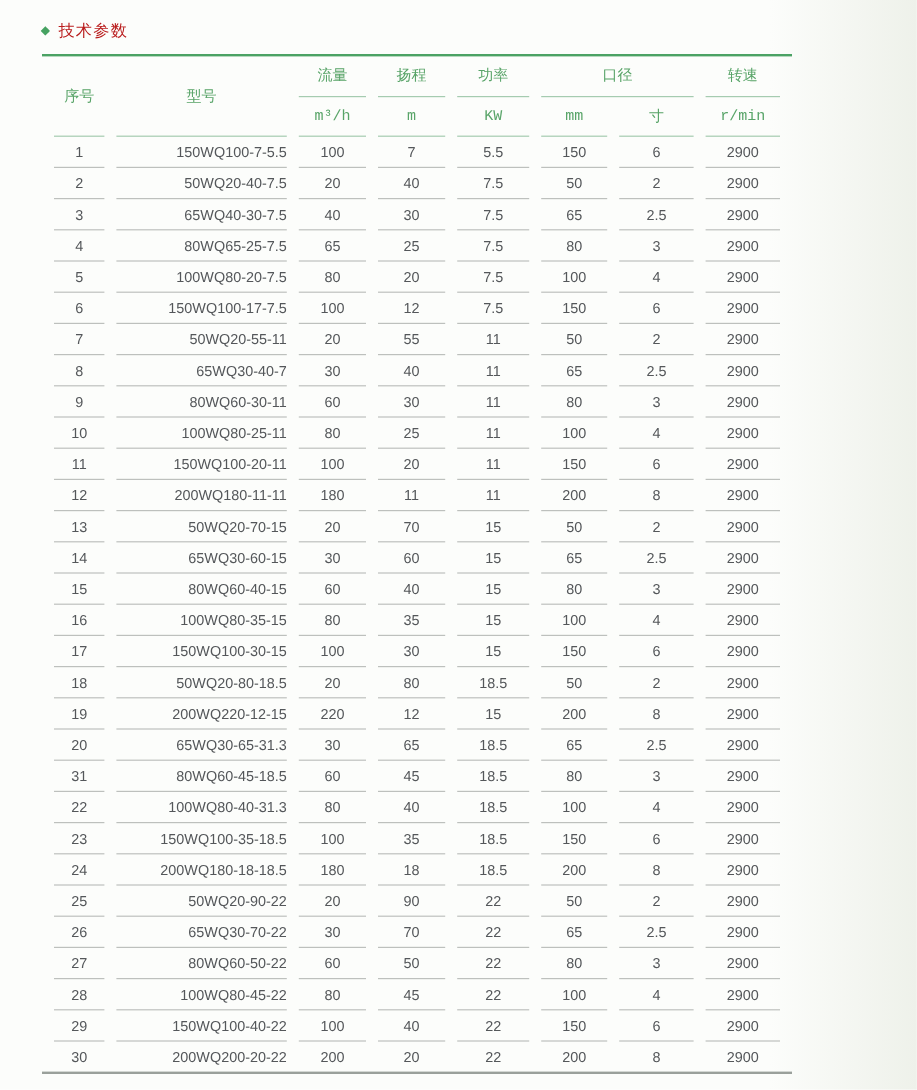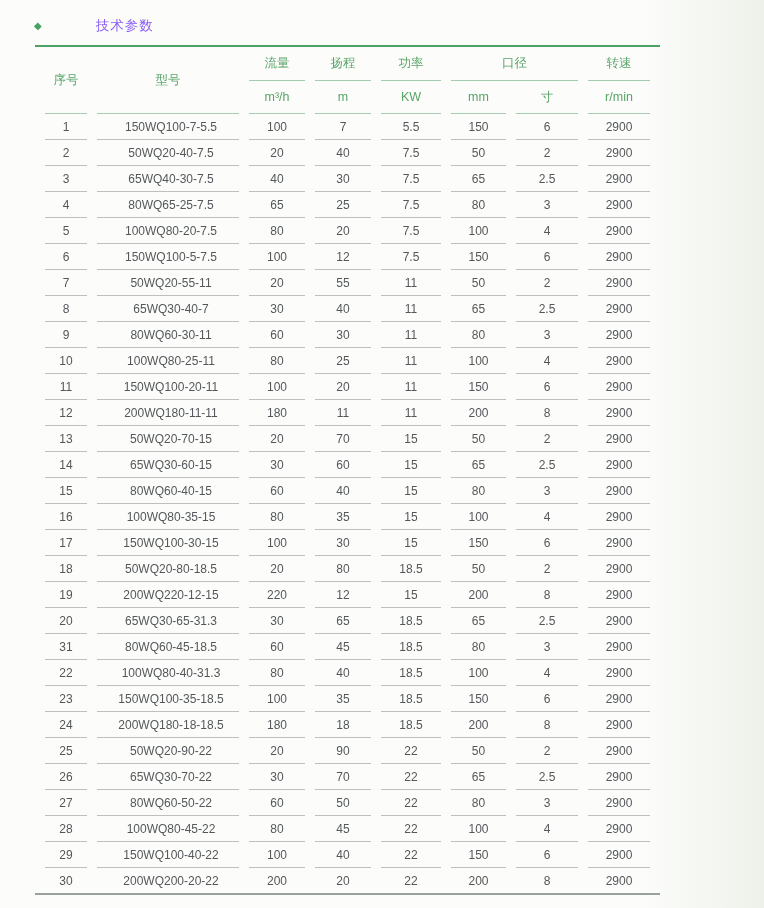--- a/index.html
+++ b/index.html
@@ -24,24 +24,23 @@
     gap: 7px;
     padding: 14px 0 0 34px;
     height: 24px;
   }
   .section-title .diamond {
     color: #46a261;
     font-size: 10px;
     line-height: 1;
   }
   .section-title .title-text {
-    color: #8b5cf6;
+    color: #b91c1c;
     font-size: 13.5px;
     letter-spacing: 1px;
-    margin-left: 47px;
   }
   .table-wrap {
     margin: 7px 0 0 35px;
     width: 625px;
     border-top: 2.5px solid #4ba264;
     border-bottom: 2px solid #9aa09b;
     box-sizing: border-box;
   }
   table {
     width: 100%;
@@ -49,37 +48,38 @@
     border-spacing: 10px 0;
     table-layout: fixed;
   }
   thead th {
     color: #58a468;
     font-weight: normal;
     font-size: 12.5px;
     text-align: center;
     vertical-align: middle;
     padding: 0;
+    font-family: Liberation Mono, monospace;
   }
   thead tr.h1 { height: 34px; }
   thead tr.h2 { height: 33px; }
   thead th { border-bottom: 1px solid #a5cbb0; }
   tbody td {
     height: 25px;
     color: #54575a;
     font-size: 12px;
     text-align: center;
     vertical-align: middle;
     padding: 0;
     border-bottom: 1px solid #bdc0bd;
     white-space: nowrap;
     overflow: hidden;
   }
   tbody td.model {
-    text-align: center;
+    text-align: right;
     padding-left: 6px;
   }
   tbody tr:last-child td { border-bottom: none; }
 </style>
 </head>
 <body>
 
 <div class="page">
 
   <div class="section-title">
@@ -164,21 +164,21 @@
             <td class="model">100WQ80-20-7.5</td>
             <td>80</td>
             <td>20</td>
             <td>7.5</td>
             <td>100</td>
             <td>4</td>
             <td>2900</td>
           </tr>
           <tr>
             <td>6</td>
-            <td class="model">150WQ100-5-7.5</td>
+            <td class="model">150WQ100-17-7.5</td>
             <td>100</td>
             <td>12</td>
             <td>7.5</td>
             <td>150</td>
             <td>6</td>
             <td>2900</td>
           </tr>
           <tr>
             <td>7</td>
             <td class="model">50WQ20-55-11</td>

